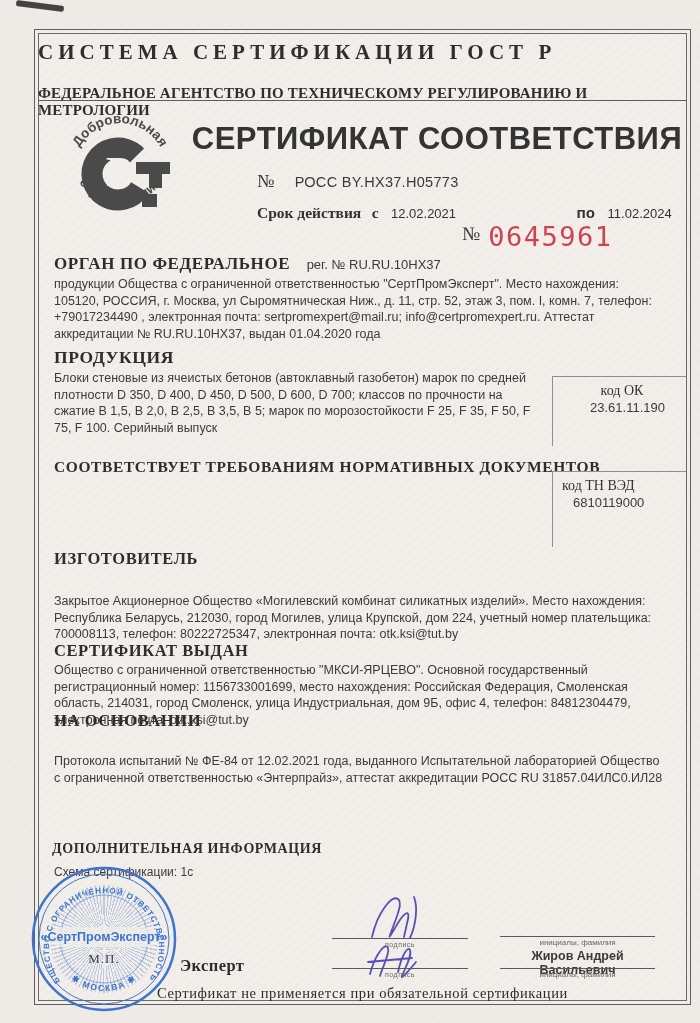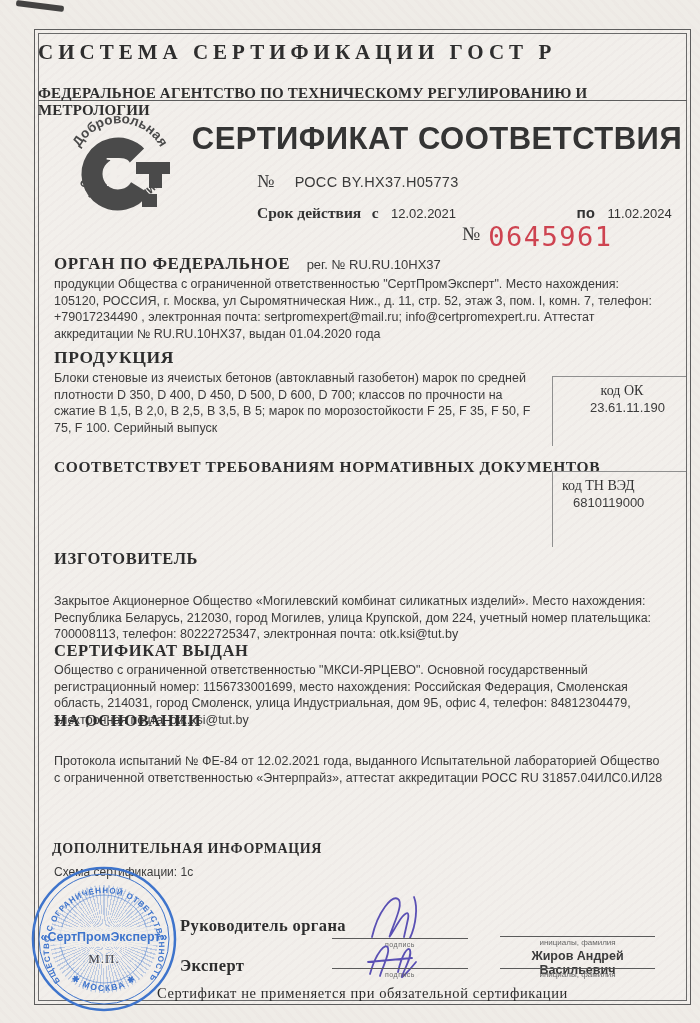--- a/index.html
+++ b/index.html
@@ -175,21 +175,20 @@
       </text>
       <text font-family="Liberation Sans, sans-serif" font-size="8.5" font-weight="700" fill="#3e74cc" letter-spacing="1.5">
         <textPath href="#stampBot" startOffset="50%" text-anchor="middle">✱ МОСКВА ✱</textPath>
       </text>
       <rect x="22" y="64" width="108" height="20" rx="10" fill="#f2efeb" opacity="0.75"></rect>
       <text x="76" y="78" text-anchor="middle" font-family="Liberation Sans, sans-serif" font-size="12.5" font-weight="700" fill="#3e74cc">«СертПромЭксперт»</text>
     </svg>
     <div class="mp-mark">М.П.</div>
   </div>
 
-  <div class="role-head" style="top:916px;">Руководитель органа</div>
   <div class="role-head" style="top:956px;">Эксперт</div>
 
   <svg class="sig-svg" style="top:893px;" viewBox="0 0 80 48" width="80" height="48">
     <path d="M14 44 C20 18 34 2 40 6 C46 10 36 30 32 42 C30 47 34 40 40 30 C46 20 52 16 50 26 L46 44 M56 4 C60 14 58 32 52 45" fill="none" stroke="#5a50b4" stroke-width="1.8" stroke-linecap="round"></path>
   </svg>
   <div class="sig-line" style="top:938px;"></div>
   <div class="sig-cap" style="top:941px;">подпись</div>
 
   <svg class="sig-svg" style="top:938px;" viewBox="0 0 80 42" width="80" height="42">
     <path d="M12 36 C18 14 28 4 30 10 C32 16 24 30 22 38 M10 24 L54 20 M40 34 C44 16 50 8 52 12 C54 18 48 28 44 38 C42 42 50 34 58 24" fill="none" stroke="#5a50b4" stroke-width="1.8" stroke-linecap="round"></path>

